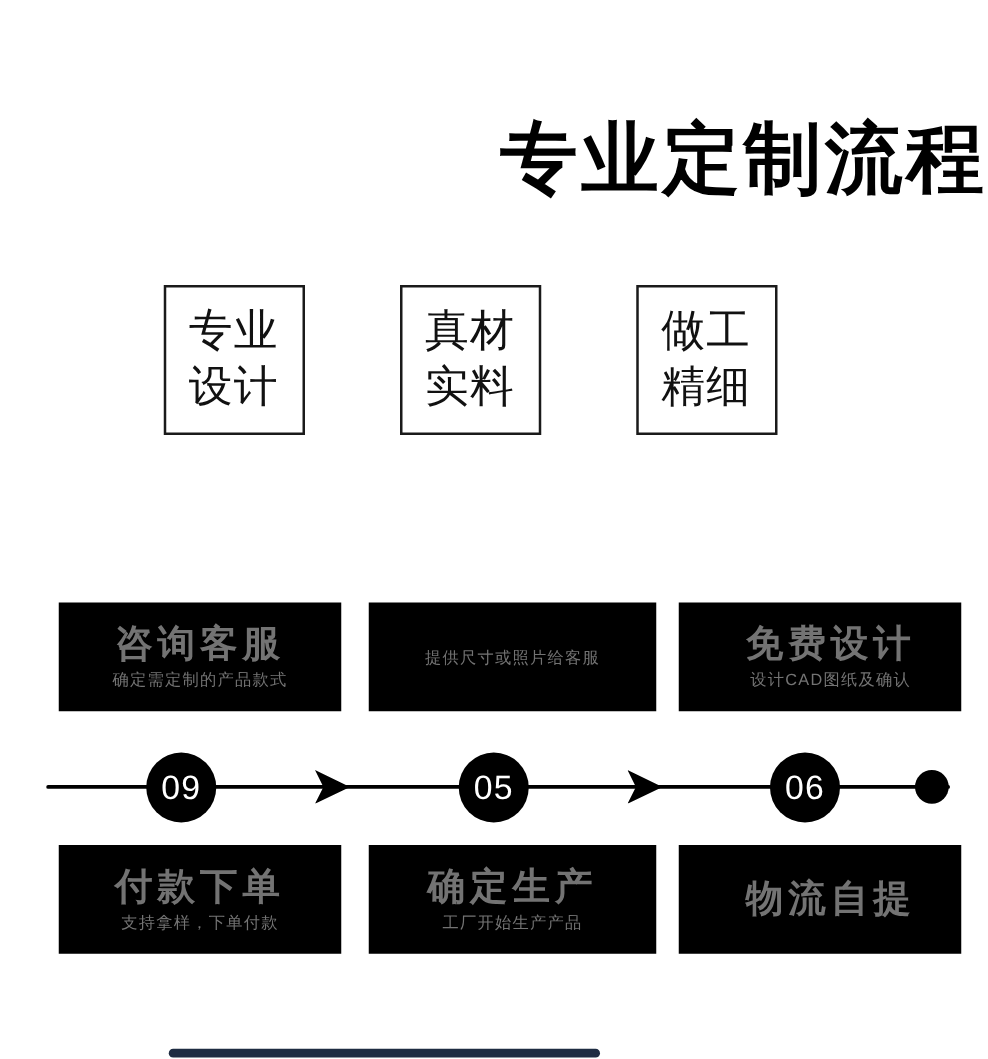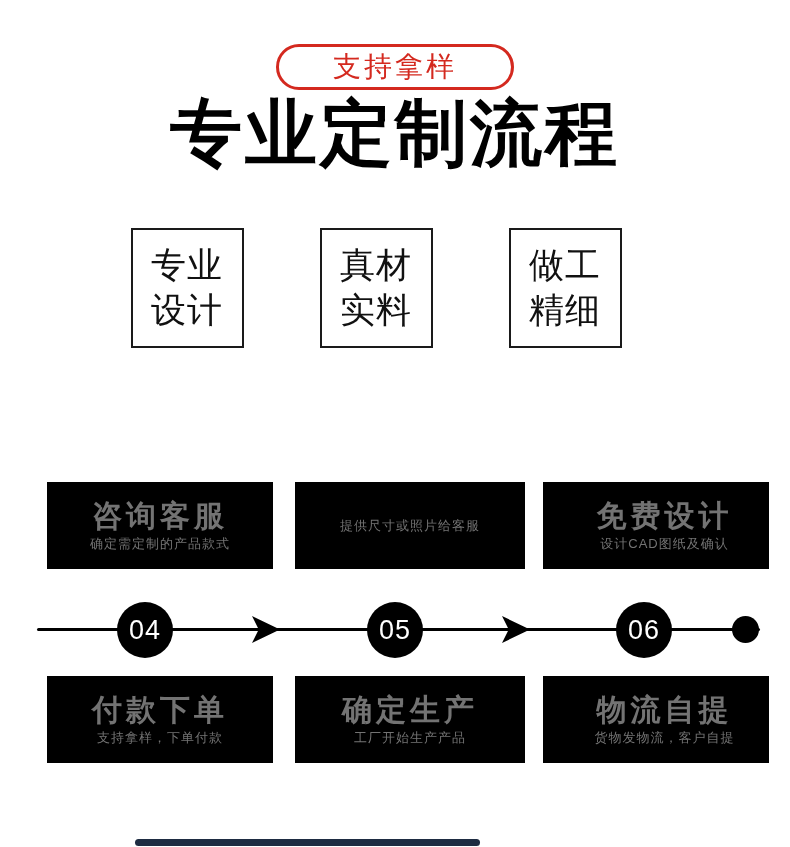--- a/index.html
+++ b/index.html
@@ -13,21 +13,21 @@
     position:absolute; top:44px; left:50%; transform:translateX(-50%);
     width:238px; height:46px; box-sizing:border-box;
     border:3px solid var(--accent-red,#d4291f); border-radius:23px;
     color:var(--accent-red,#d4291f);
     display:flex; align-items:center; justify-content:center;
     font-size:28px; letter-spacing:3px;
   }
   
   .main-title {
     position:absolute; top:92px; left:0; width:790px;
-    text-align:center; font-size:72px; font-weight:900;
+    text-align:right; font-size:62px; font-weight:900;
     letter-spacing:3px; color:#000; line-height:1.15; margin:0;
   }
   
   .feature-row {
     position:absolute; top:228px; left:0; width:790px; box-sizing:border-box;
     display:flex; justify-content:center; gap:76px; padding-right:38px;
   }
   .feature-box {
     width:113px; height:120px; box-sizing:border-box;
     border:2px solid #1a1a1a;
@@ -76,23 +76,20 @@
   .bottom-bar {
     position:absolute; left:135px; bottom:1px; width:345px; height:7px;
     border-radius:4px; background:var(--bottom-bar,#1e2c42);
   }
 </style>
 </head>
 <body>
 
 <div class="page">
 
-  <div class="badge">
-    <span>支持拿样</span>
-  </div>
 
   <h1 class="main-title">专业定制流程</h1>
 
   <div class="feature-row">
     <div class="feature-box">
       <span>专业</span>
       <span>设计</span>
     </div>
     <div class="feature-box">
       <span>真材</span>
@@ -114,38 +111,37 @@
       <div class="step-desc">提供尺寸或照片给客服</div>
     </div>
     <div class="step-box s3">
       <div class="step-title">免费设计</div>
       <div class="step-desc">设计CAD图纸及确认</div>
     </div>
   </div>
 
   <div class="flow-row" id="flow-row-2">
     <div class="flow-line"></div>
-    <div class="flow-circle c1">04</div>
+    <div class="flow-circle c1">09</div>
     <div class="flow-arrow a1"></div>
     <div class="flow-circle c2">05</div>
     <div class="flow-arrow a2"></div>
     <div class="flow-circle c3">06</div>
     <div class="flow-dot"></div>
   </div>
 
   <div class="steps-row" id="steps-row-2">
     <div class="step-box s1">
       <div class="step-title">付款下单</div>
       <div class="step-desc">支持拿样，下单付款</div>
     </div>
     <div class="step-box s2">
       <div class="step-title">确定生产</div>
       <div class="step-desc">工厂开始生产产品</div>
     </div>
     <div class="step-box s3">
       <div class="step-title">物流自提</div>
-      <div class="step-desc">货物发物流，客户自提</div>
     </div>
   </div>
 
   <div class="bottom-bar"></div>
 
 </div>
 
 </body></html>

